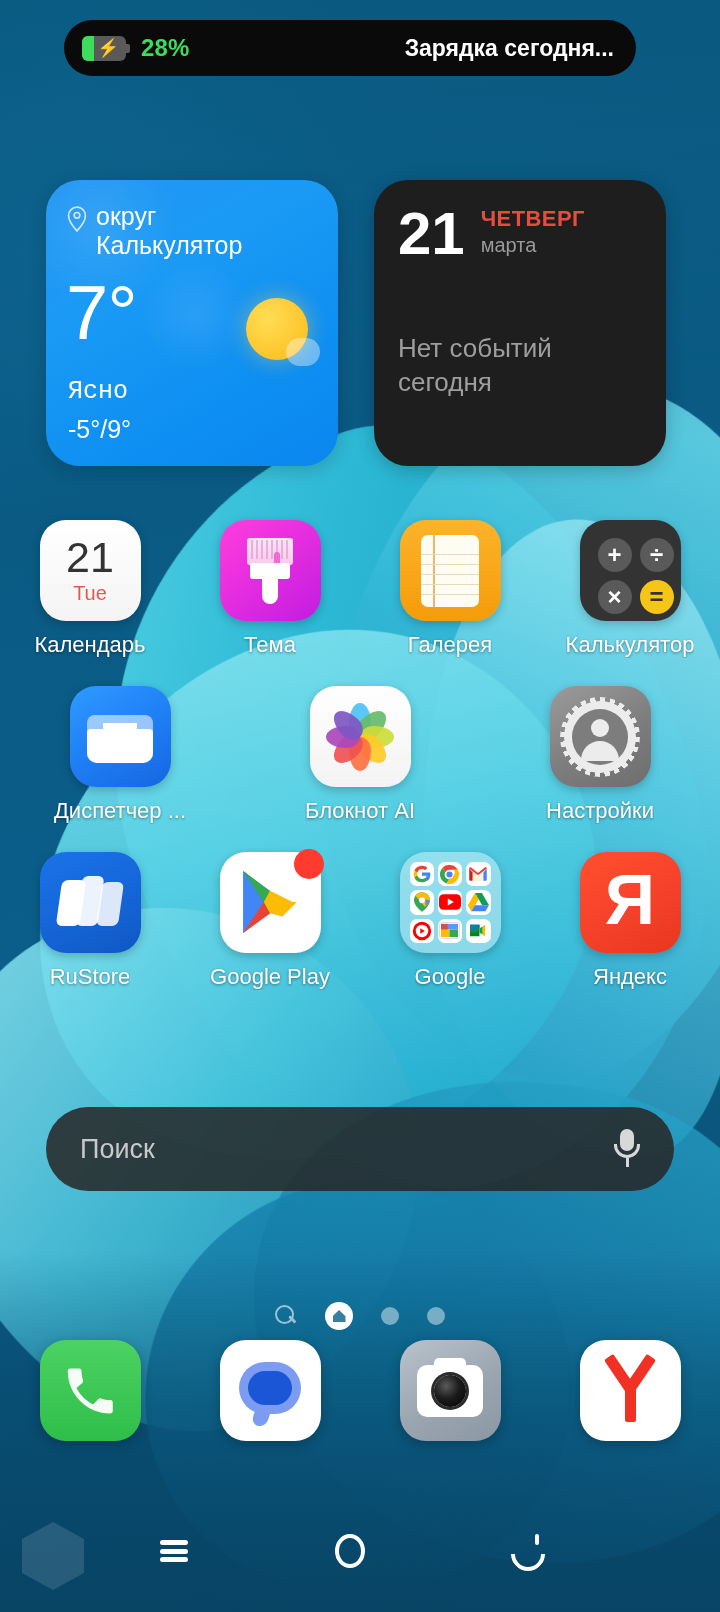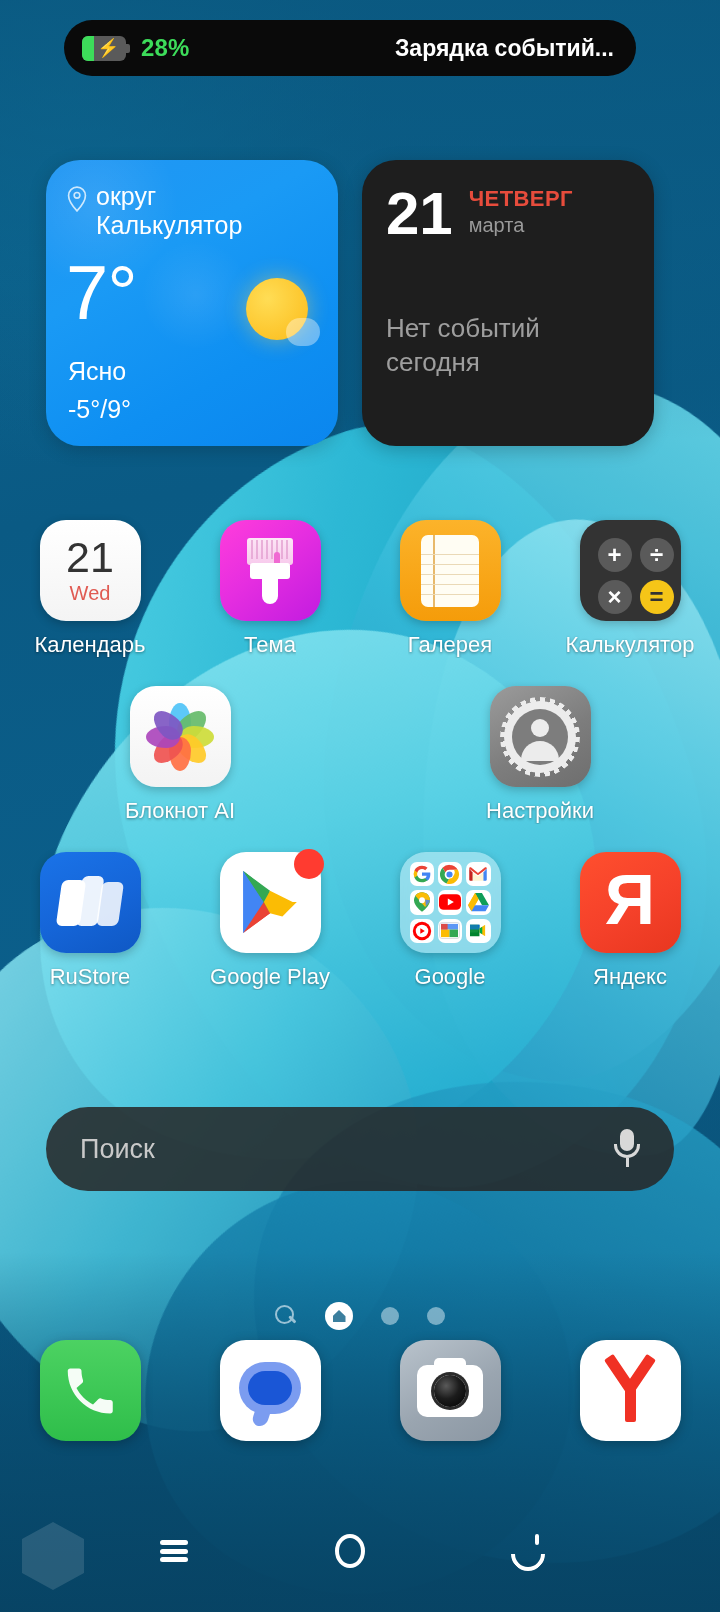--- a/index.html
+++ b/index.html
@@ -107,21 +107,21 @@
     position:absolute; left:15px; top:3px; width:14px; height:19px;
     color:#fff; font-size:18px; line-height:19px; text-align:center;
   }
   .batt-pct { color:#3ddc5a; font-size:24px; font-weight:700; letter-spacing:.2px; }
   .notif-title {
     margin-left:auto; color:#fff; font-size:23px; font-weight:700;
     white-space:nowrap; overflow:hidden; text-overflow:ellipsis; max-width:300px;
   }
 
   
-  .widgets { position:absolute; left:46px; top:160px; display:flex; gap:24px; z-index:20; }
+  .widgets { position:absolute; left:46px; top:180px; display:flex; gap:36px; z-index:20; }
 
   .w-weather {
     width:292px; height:286px; border-radius:34px;
     background:linear-gradient(150deg,#2196f3 0%, #1a9af5 35%, #0e8ff2 70%, #0b86ee 100%);
     position:relative; overflow:hidden; padding:22px 20px;
     box-shadow:0 4px 18px rgba(0,0,0,.18);
   }
   .w-weather::before {
     content:""; position:absolute; left:-40px; top:-30px; width:180px; height:150px;
     background:radial-gradient(circle, rgba(255,255,255,.10) 0%, rgba(255,255,255,0) 70%);
@@ -142,21 +142,21 @@
     position:absolute; right:30px; top:118px; width:62px; height:62px;
     border-radius:50%;
     background:radial-gradient(circle at 35% 33%, #ffdd55 0%, #fdc830 60%, #f9bc1c 100%);
     box-shadow:0 0 22px rgba(255,214,80,.45);
   }
   .w-sun::after {
     content:""; position:absolute; right:-12px; bottom:-6px; width:34px; height:28px;
     background:rgba(255,255,255,.38); border-radius:16px;
   }
   .w-cond {
-    position:absolute; left:22px; bottom:60px; color:#fff; font-size:25px; z-index:2;
+    position:absolute; left:22px; bottom:60px; color:#fff; font-size:25px; z-index:2;font-family:Liberation Mono, monospace;
   }
   .w-range {
     position:absolute; left:22px; bottom:22px; color:#fff; font-size:25px; z-index:2;
   }
 
   .w-cal {
     width:292px; height:286px; border-radius:34px;
     background:#1e1e1e; position:relative; padding:26px 24px;
     box-shadow:0 4px 18px rgba(0,0,0,.22);
   }
@@ -395,21 +395,21 @@
   <div class="batt-wrap">
     <div class="batt-icon">
       <div class="batt-body">
           <div class="batt-fill" id="batt-fill" style="width: 28%;"></div>
         </div>
       <div class="batt-cap"></div>
       <div class="batt-bolt">⚡</div>
     </div>
     <span class="batt-pct">28%</span>
   </div>
-  <span class="notif-title">Зарядка событий...</span>
+  <span class="notif-title">Зарядка сегодня...</span>
 </div>
 
 <div class="widgets">
 
   <div class="w-weather">
     <div class="w-loc">
       <svg class="pin-icon" viewBox="0 0 24 28">
         <path d="M12 1C6.9 1 2.8 5.1 2.8 10.2 2.8 17.1 12 27 12 27s9.2-9.9 9.2-16.8C21.2 5.1 17.1 1 12 1z" fill="none" stroke="#ffffff" stroke-width="1.8" opacity="0.9"></path>
         <circle cx="12" cy="10" r="3.1" fill="none" stroke="#ffffff" stroke-width="1.8" opacity="0.9"></circle>
       </svg>
@@ -440,21 +440,21 @@
 
 </div>
 
 <div class="grid">
 
   <div class="app-row">
 
     <div class="app">
       <div class="app-icon ic-calendar">
         <div class="cnum">21</div>
-        <div class="cdow">Wed</div>
+        <div class="cdow">Tue</div>
       </div>
       <div class="app-label">Календарь</div>
     </div>
 
     <div class="app">
       <div class="app-icon ic-theme">
         <div class="brush">
           <div class="brush-head"></div>
           <div class="brush-drip"></div>
           <div class="brush-ferrule"></div>
@@ -478,20 +478,29 @@
         <div class="ckey">×</div>
         <div class="ckey eq">=</div>
       </div>
       <div class="app-label">Калькулятор</div>
     </div>
 
   </div>
 
   <div class="app-row">
 
+    <div class="app">
+      <div class="app-icon ic-filemgr">
+        <div class="folder">
+          <div class="folder-back"></div>
+          <div class="folder-front"></div>
+        </div>
+      </div>
+      <div class="app-label">Диспетчер ...</div>
+    </div>
 
 
     <div class="app">
       <div class="app-icon ic-gallery">
         <div class="pinwheel" id="pinwheel">
             <div class="pet" style="background: rgb(79, 195, 247); transform: translate(-50%, -100%) rotate(0deg); transform-origin: 50% 100%; opacity: 0.92;"></div>
             <div class="pet" style="background: rgb(102, 187, 106); transform: translate(-50%, -100%) rotate(45deg); transform-origin: 50% 100%; opacity: 0.92;"></div>
             <div class="pet" style="background: rgb(205, 220, 57); transform: translate(-50%, -100%) rotate(90deg); transform-origin: 50% 100%; opacity: 0.92;"></div>
             <div class="pet" style="background: rgb(255, 202, 40); transform: translate(-50%, -100%) rotate(135deg); transform-origin: 50% 100%; opacity: 0.92;"></div>
             <div class="pet" style="background: rgb(255, 112, 67); transform: translate(-50%, -100%) rotate(180deg); transform-origin: 50% 100%; opacity: 0.92;"></div>

